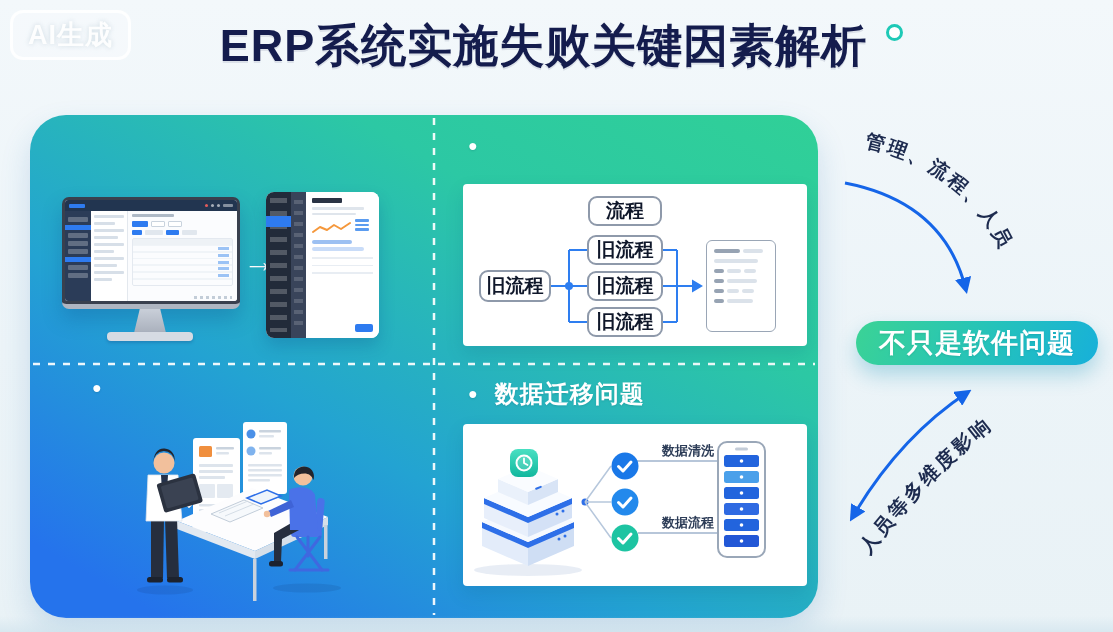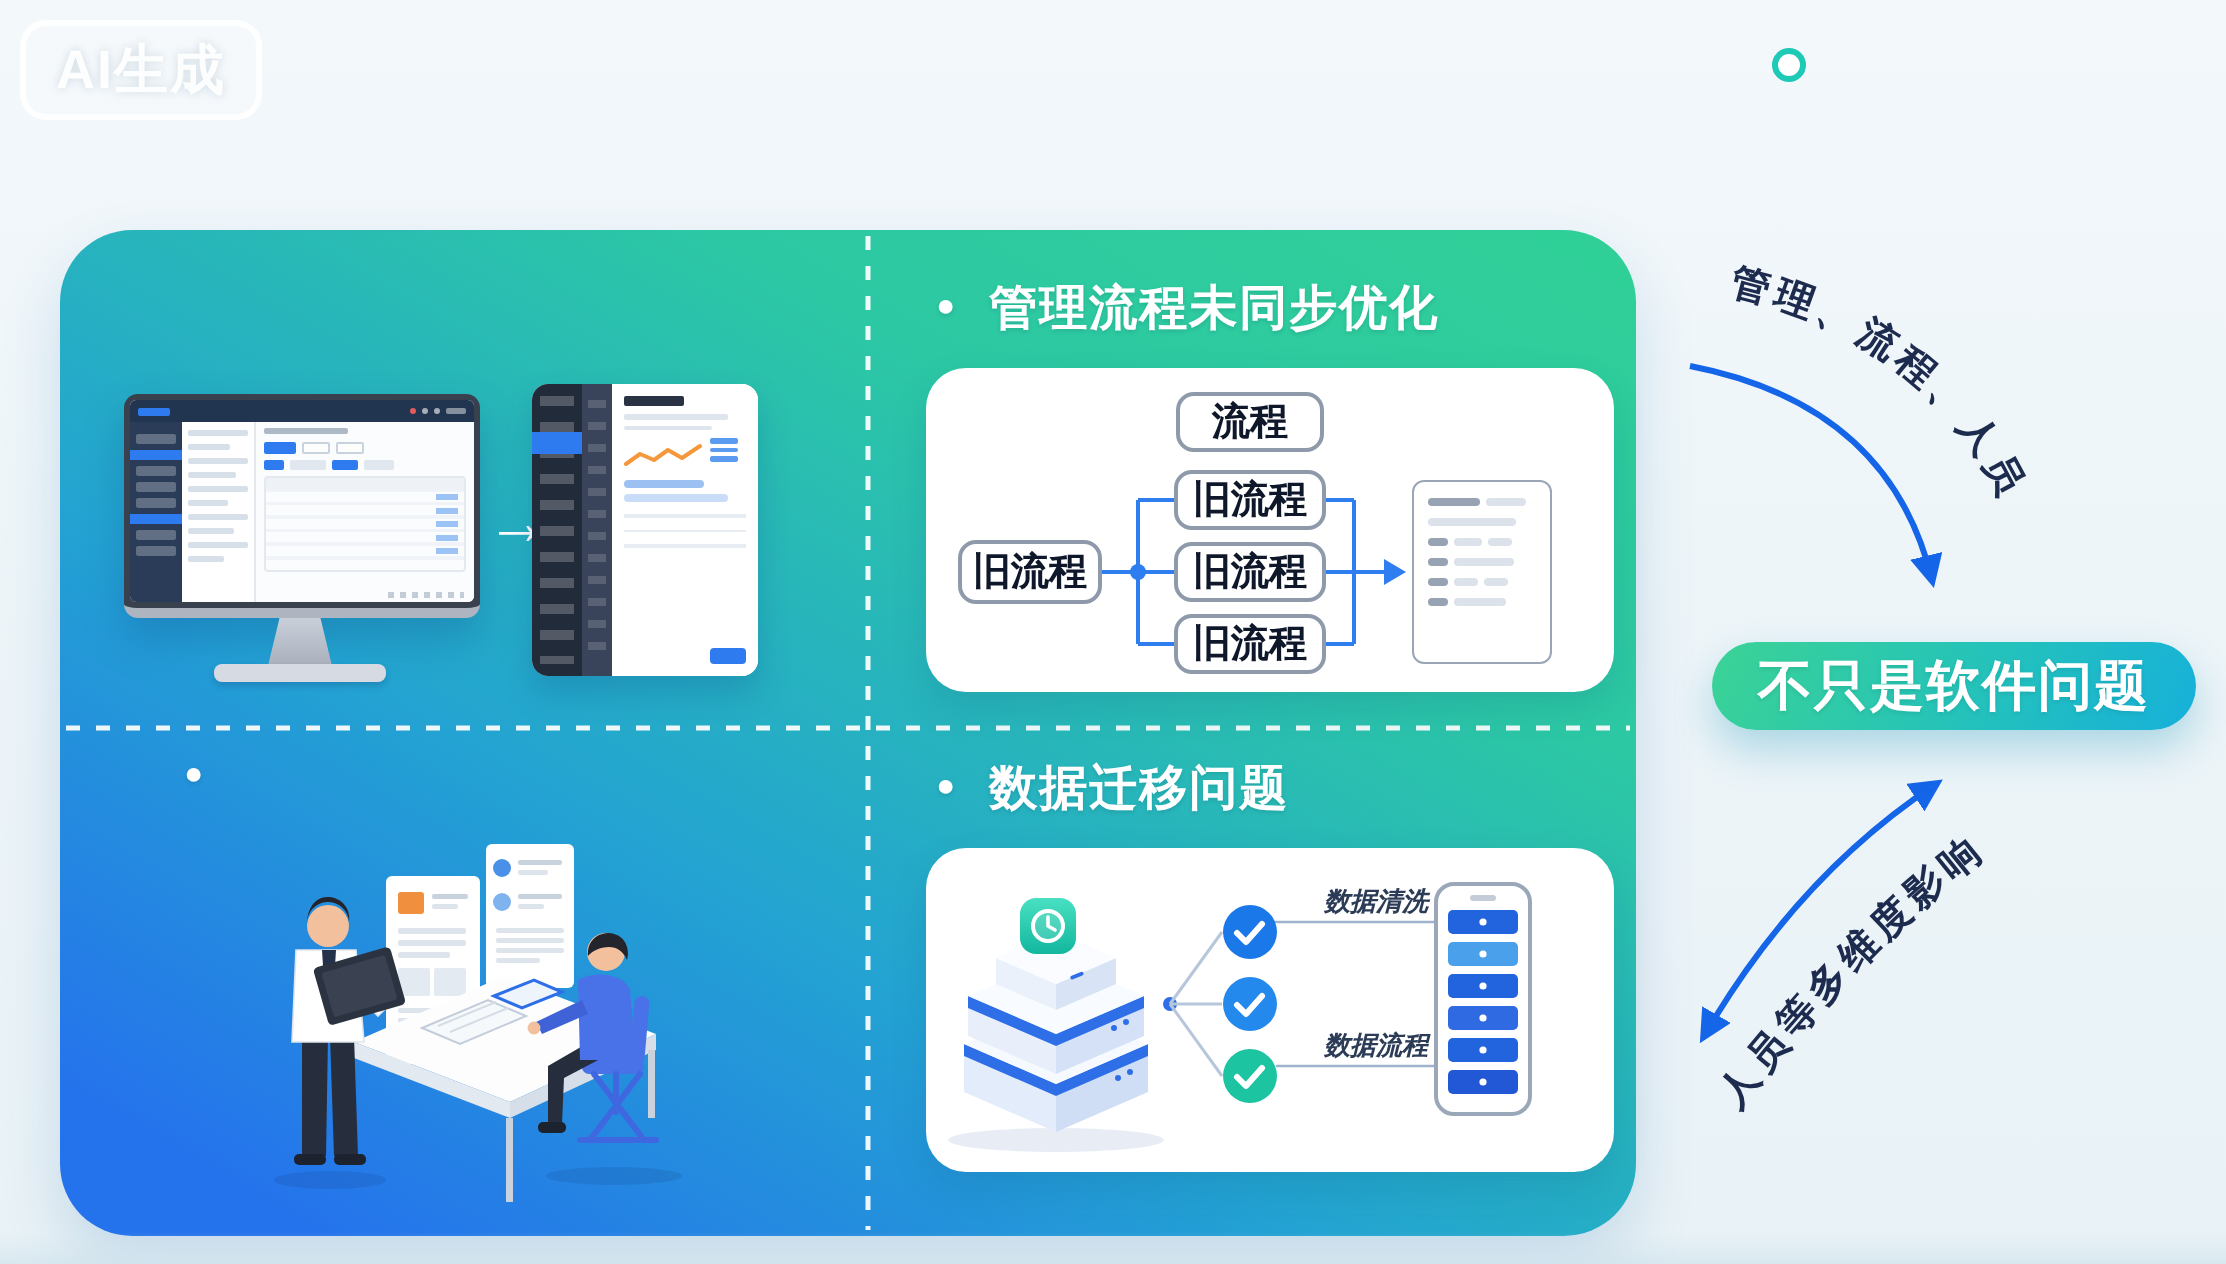--- a/index.html
+++ b/index.html
@@ -24,21 +24,21 @@
   .q1-title{position:absolute;left:78px;top:139px;z-index:3;color:#fff;font-size:24px;font-weight:700;letter-spacing:1px;text-shadow:0 1px 2px rgba(0,70,90,.18);}
   .q-head{position:absolute;z-index:3;display:flex;align-items:center;gap:17px;color:#fff;text-shadow:0 1px 2px rgba(0,70,90,.18);}
   .q-head .bullet{font-size:16px;line-height:1;}
   .q-head .q-title{font-size:24px;font-weight:700;letter-spacing:1px;}
   .q2-head{left:468px;top:138px;}
   .q3-head{left:92px;top:380px;}
   .q3-head .q-title{font-size:26px;}
   .q4-head{left:468px;top:378px;}
 
   
-  .card{position:absolute;z-index:3;background:#fff;border-radius:20px;box-shadow:0 8px 18px rgba(10,80,130,.16);font-style:italic;}
+  .card{position:absolute;z-index:3;background:#fff;border-radius:4px;box-shadow:0 8px 18px rgba(10,80,130,.16);}
   .card2{left:463px;top:184px;width:344px;height:162px;}
   .card4{left:463px;top:424px;width:344px;height:162px;}
 
   
   .fbox{position:absolute;z-index:6;box-sizing:border-box;background:#fff;border:2px solid #8e99aa;border-radius:9px;display:flex;align-items:center;justify-content:center;font-size:19px;font-weight:700;color:#0f172a;}
 
   
   .doc{position:absolute;left:243px;top:56px;width:70px;height:92px;box-sizing:border-box;background:#fff;border:1.5px solid #9aa6b6;border-radius:6px;padding:8px 7px;}
   .doc .drow{display:flex;gap:3px;margin-bottom:6px;}
   .doc i{display:block;height:4px;border-radius:2px;background:#dbe2ea;}
@@ -102,20 +102,21 @@
   .conclusion{position:absolute;left:856px;top:321px;z-index:6;width:242px;height:44px;border-radius:28px;background:linear-gradient(115deg,#3bd395 0%,#24c2bb 55%,#17b0da 100%);display:flex;align-items:center;justify-content:center;color:#fff;font-size:27px;font-weight:800;letter-spacing:1px;box-shadow:0 10px 20px rgba(25,150,185,.30);text-shadow:0 1px 2px rgba(0,80,90,.15);}
 
   .arc-label{font-size:19.5px;font-weight:700;fill:#1d2b4f;letter-spacing:3px;}
 </style>
 </head>
 <body>
 
 <div class="stage">
 
   <div class="ai-badge">AI生成</div>
+  <h1 class="title">ERP系统实施失败关键因素解析</h1>
   <span class="title-dot"></span>
 
   <div class="panel"></div>
 
   <svg class="layer under" viewBox="0 0 1113 632">
     <line x1="434" y1="118" x2="434" y2="615" stroke="rgba(255,255,255,.92)" stroke-width="2.5" stroke-dasharray="7 8"></line>
     <line x1="33" y1="364" x2="815" y2="364" stroke="rgba(255,255,255,.92)" stroke-width="2.5" stroke-dasharray="7 8"></line>
   </svg>
 
 
@@ -197,21 +198,20 @@
       <div class="wbar lt" style="width:52px"></div>
       <div class="hr"></div>
         <div class="hr"></div>
         <div class="hr"></div>
       <div class="mbtn"></div>
     </div>
   </div>
 
   <div class="q-head q2-head">
     <span class="bullet">●</span>
-    <span class="q-title">管理流程未同步优化</span>
   </div>
 
   <div class="card card2">
     <div class="doc">
       <div class="drow">
           <i class="d" style="width:26px"></i>
           <i style="width:20px"></i>
         </div>
       <div class="drow">
           <i style="width:44px"></i>

